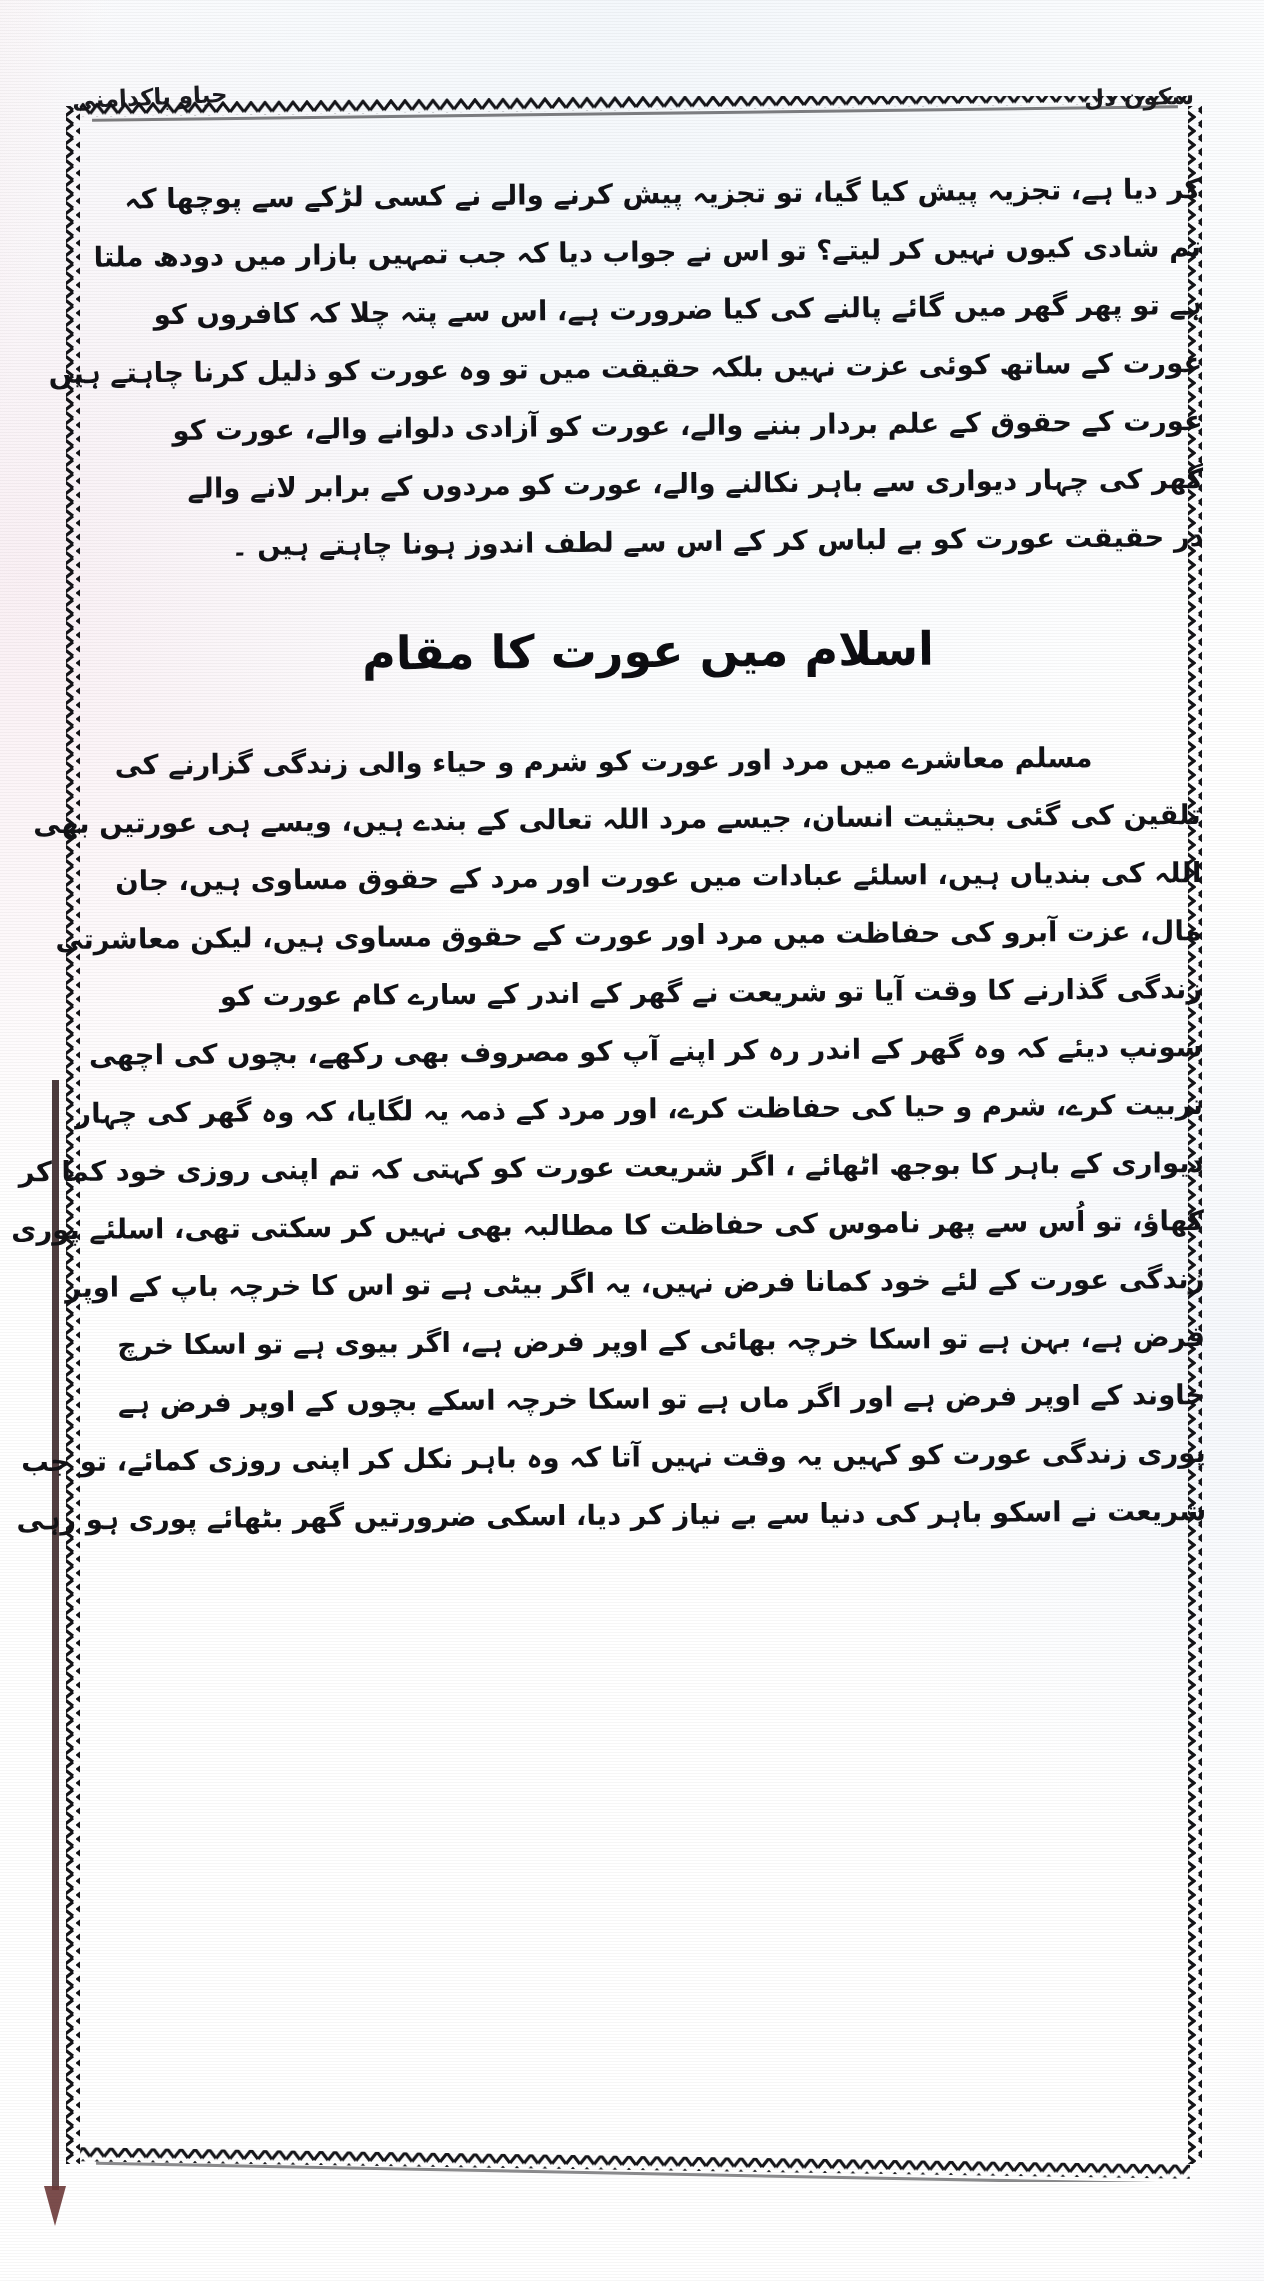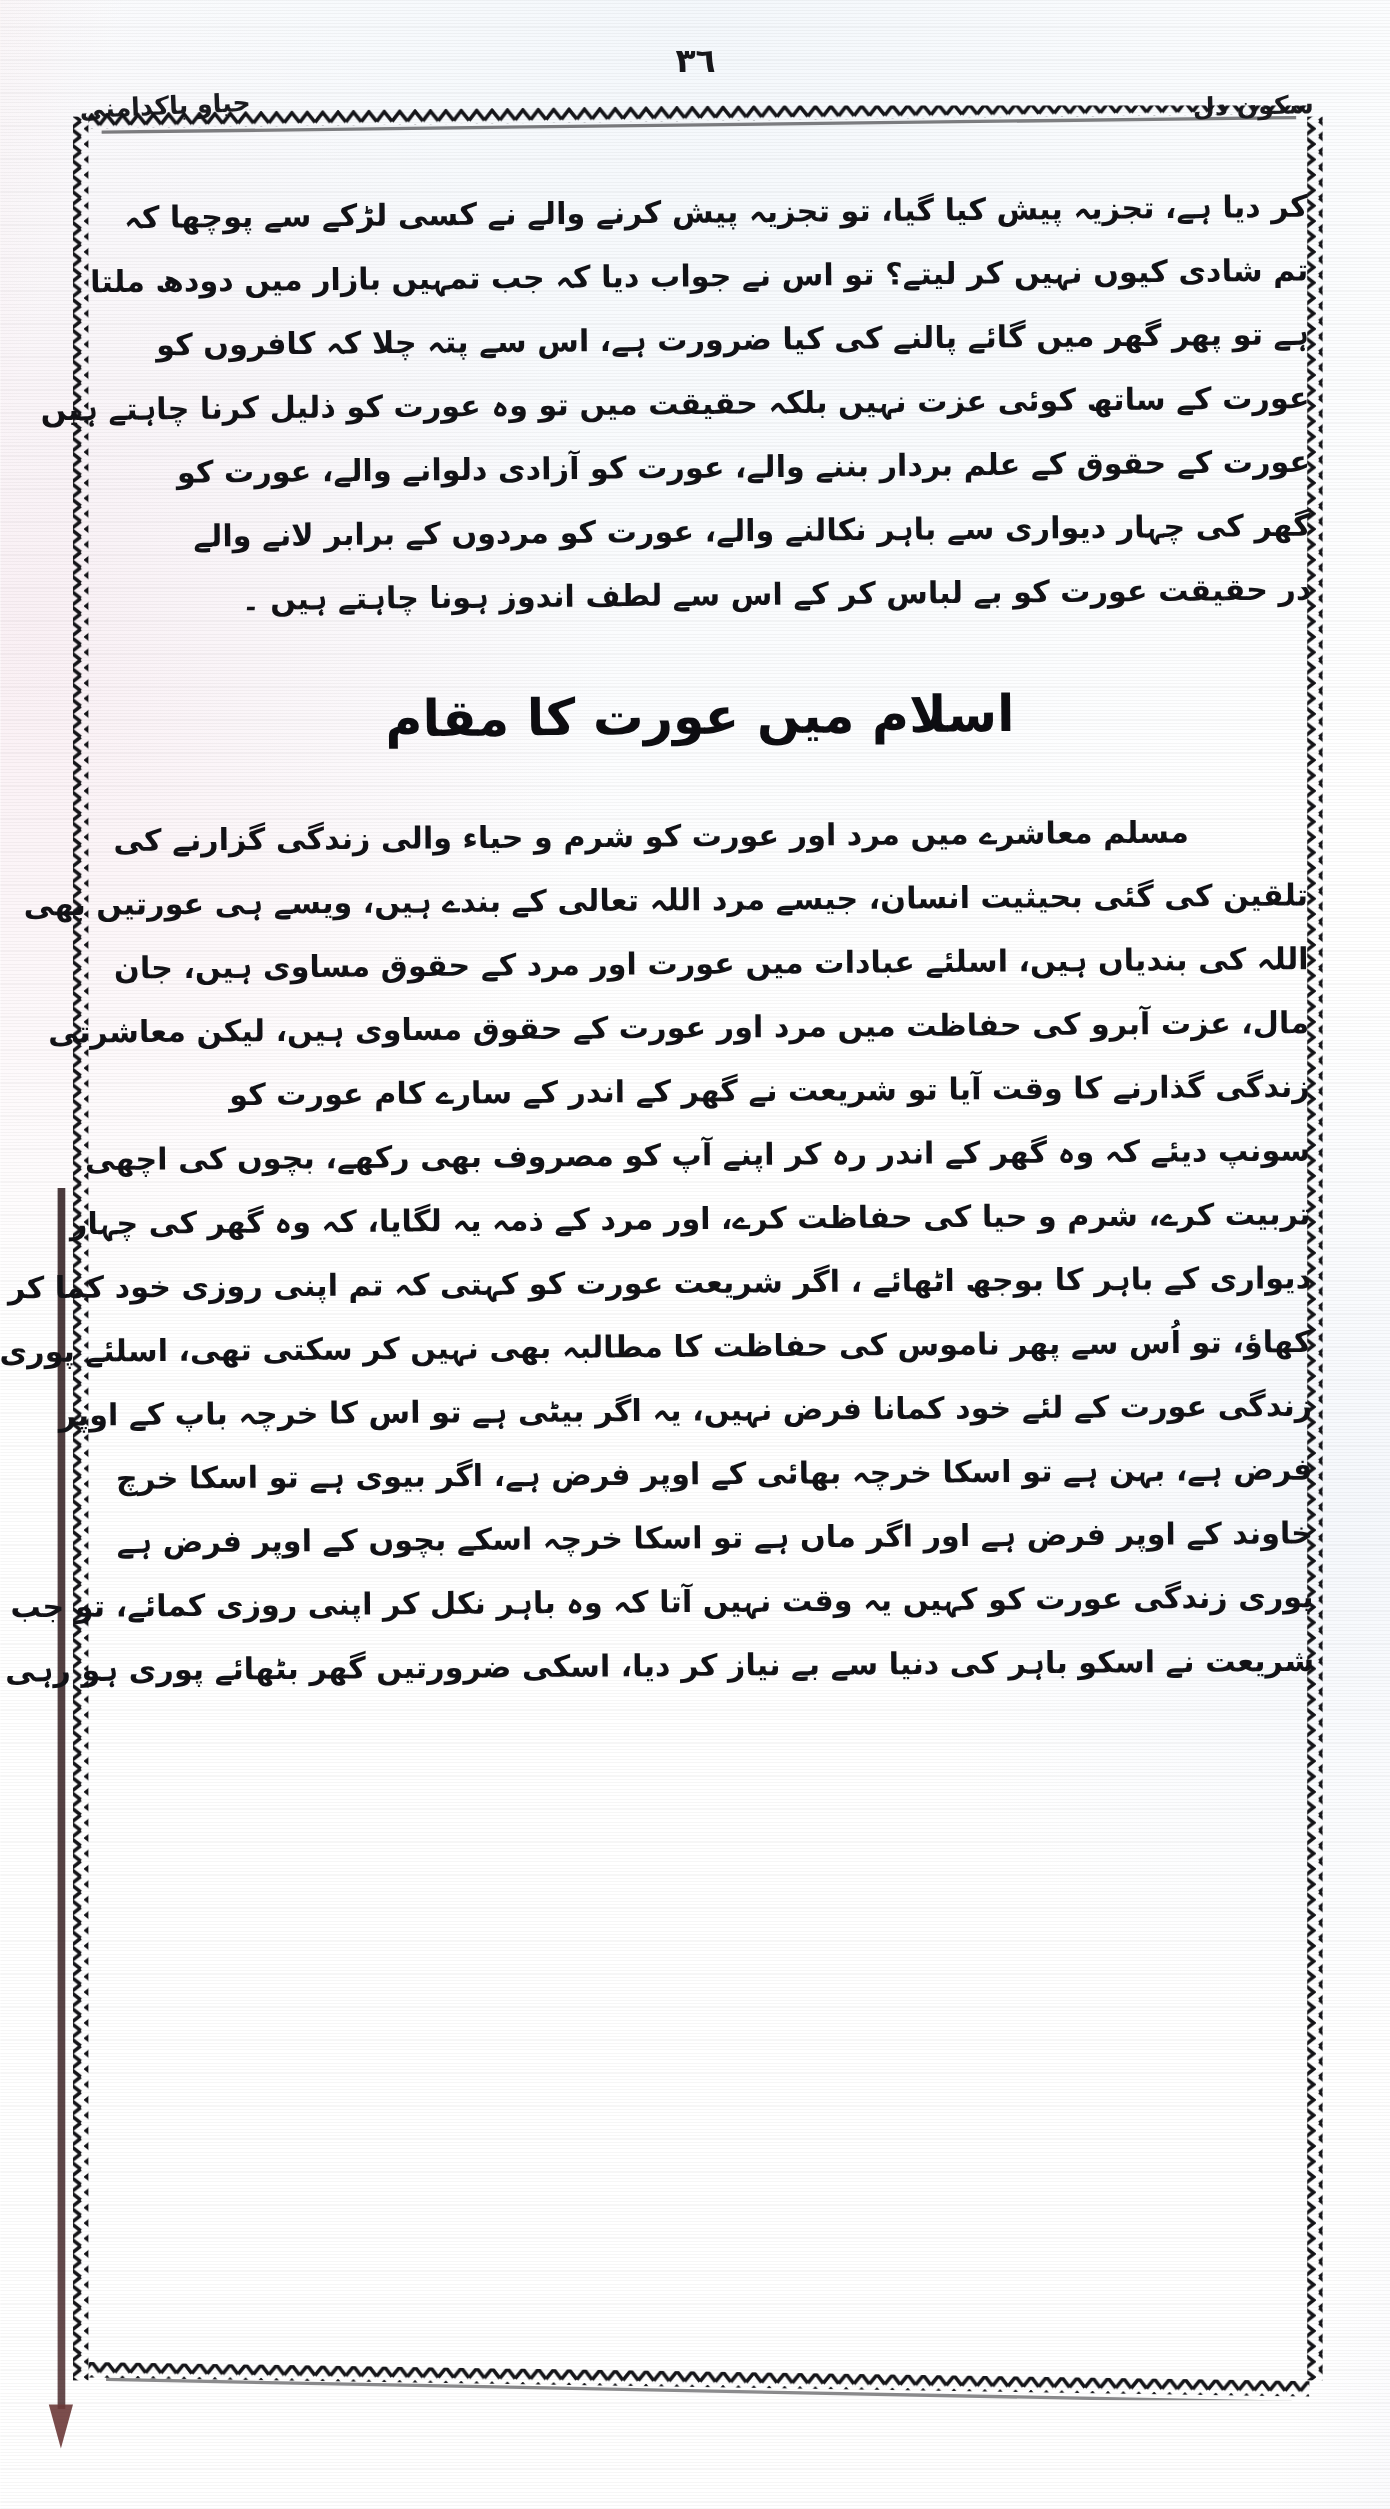--- a/index.html
+++ b/index.html
@@ -77,21 +77,21 @@
     width: 1146px;
     height: 2086px;
     pointer-events: none;
   }
   .frame svg { display: block; width: 100%; height: 100%; }
 
   
   .text-block {
     position: absolute;
     top: 120px;
-    left: 84px;
+    left: 96px;
     width: 1104px;
     height: 2040px;
     direction: rtl;
   }
 
   .line {
     display: block;
     font-family: "DejaVu Sans", "Liberation Sans", sans-serif;
     font-size: 27.5px;
     line-height: 1.0;
@@ -172,21 +172,20 @@
     mix-blend-mode: multiply;
   }
 </style>
 </head>
 <body>
 
 <div class="page">
 
   <div class="paper-tint"></div>
 
-  <div class="page-number">٣٦</div>
 
   <div class="header-row">
     <div class="header-left">حیاو پاکدامنی</div>
     <div class="header-right">سکون دل</div>
   </div>
 
   <div class="frame">
     <svg viewBox="0 0 1146 2086" preserveAspectRatio="none" aria-hidden="true">
       <defs>
         <pattern id="zigH" width="14" height="14" patternUnits="userSpaceOnUse">

